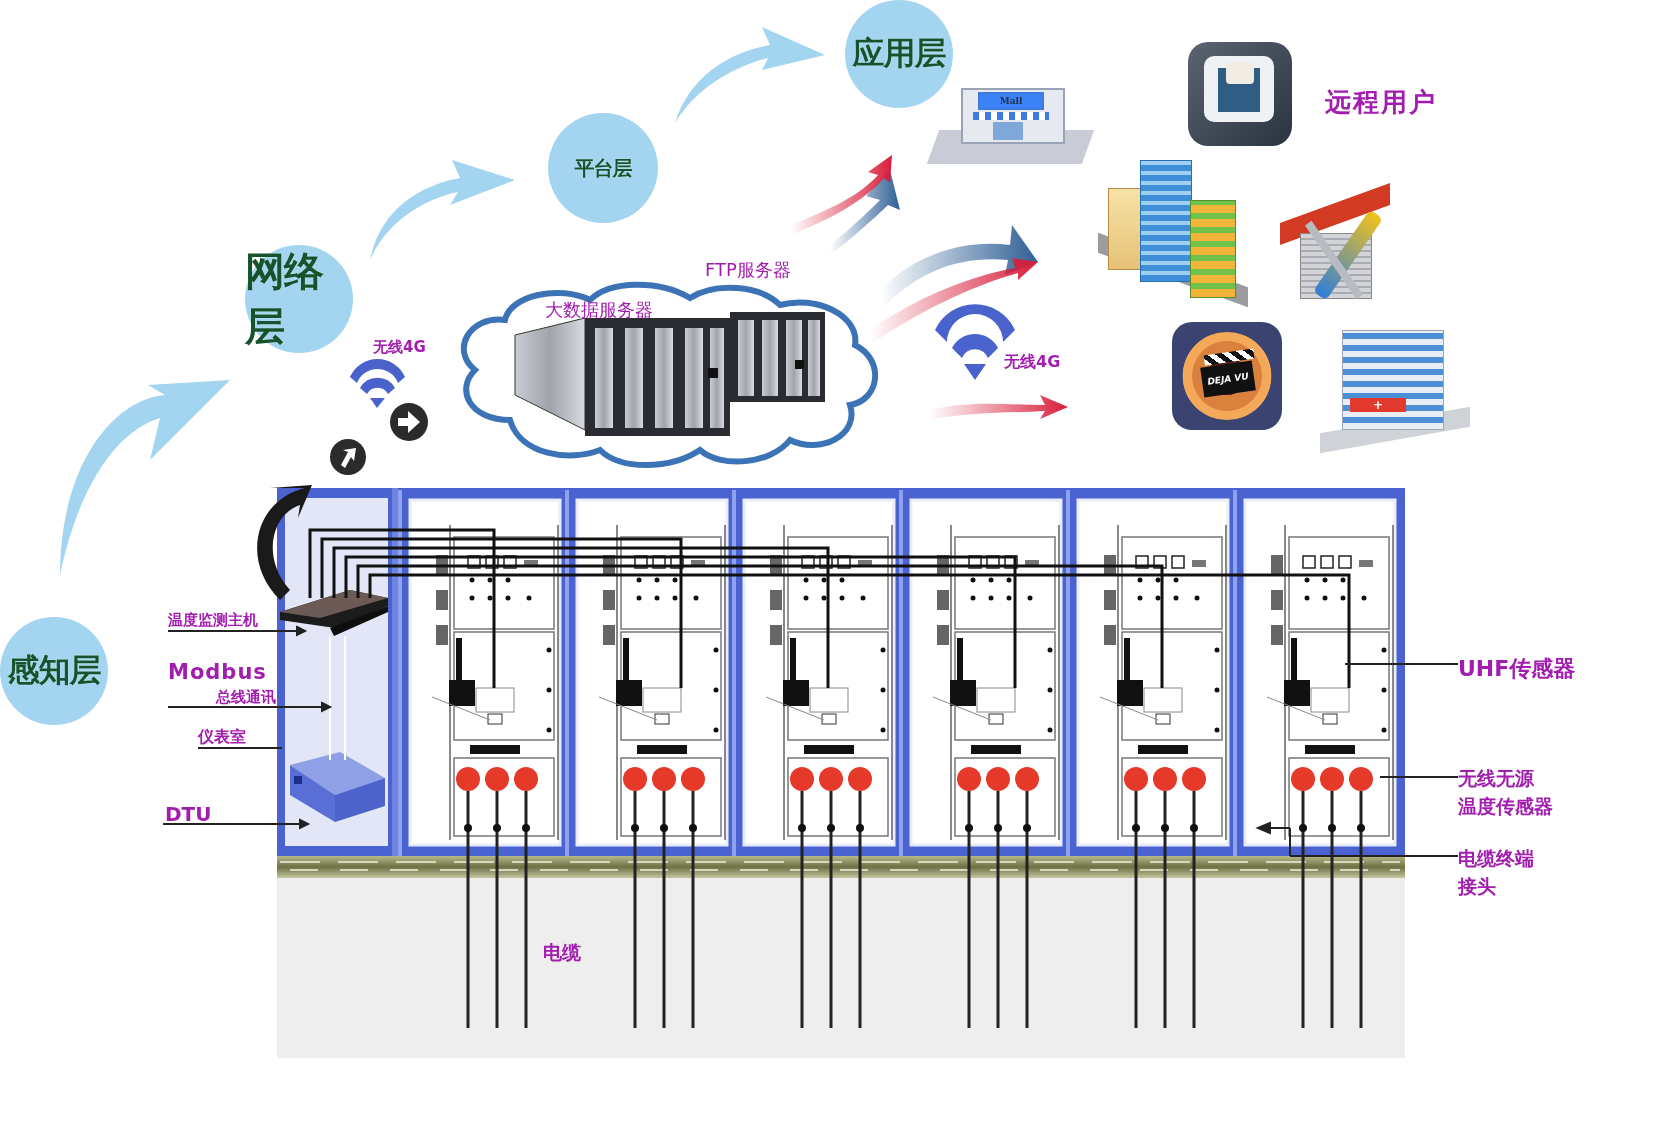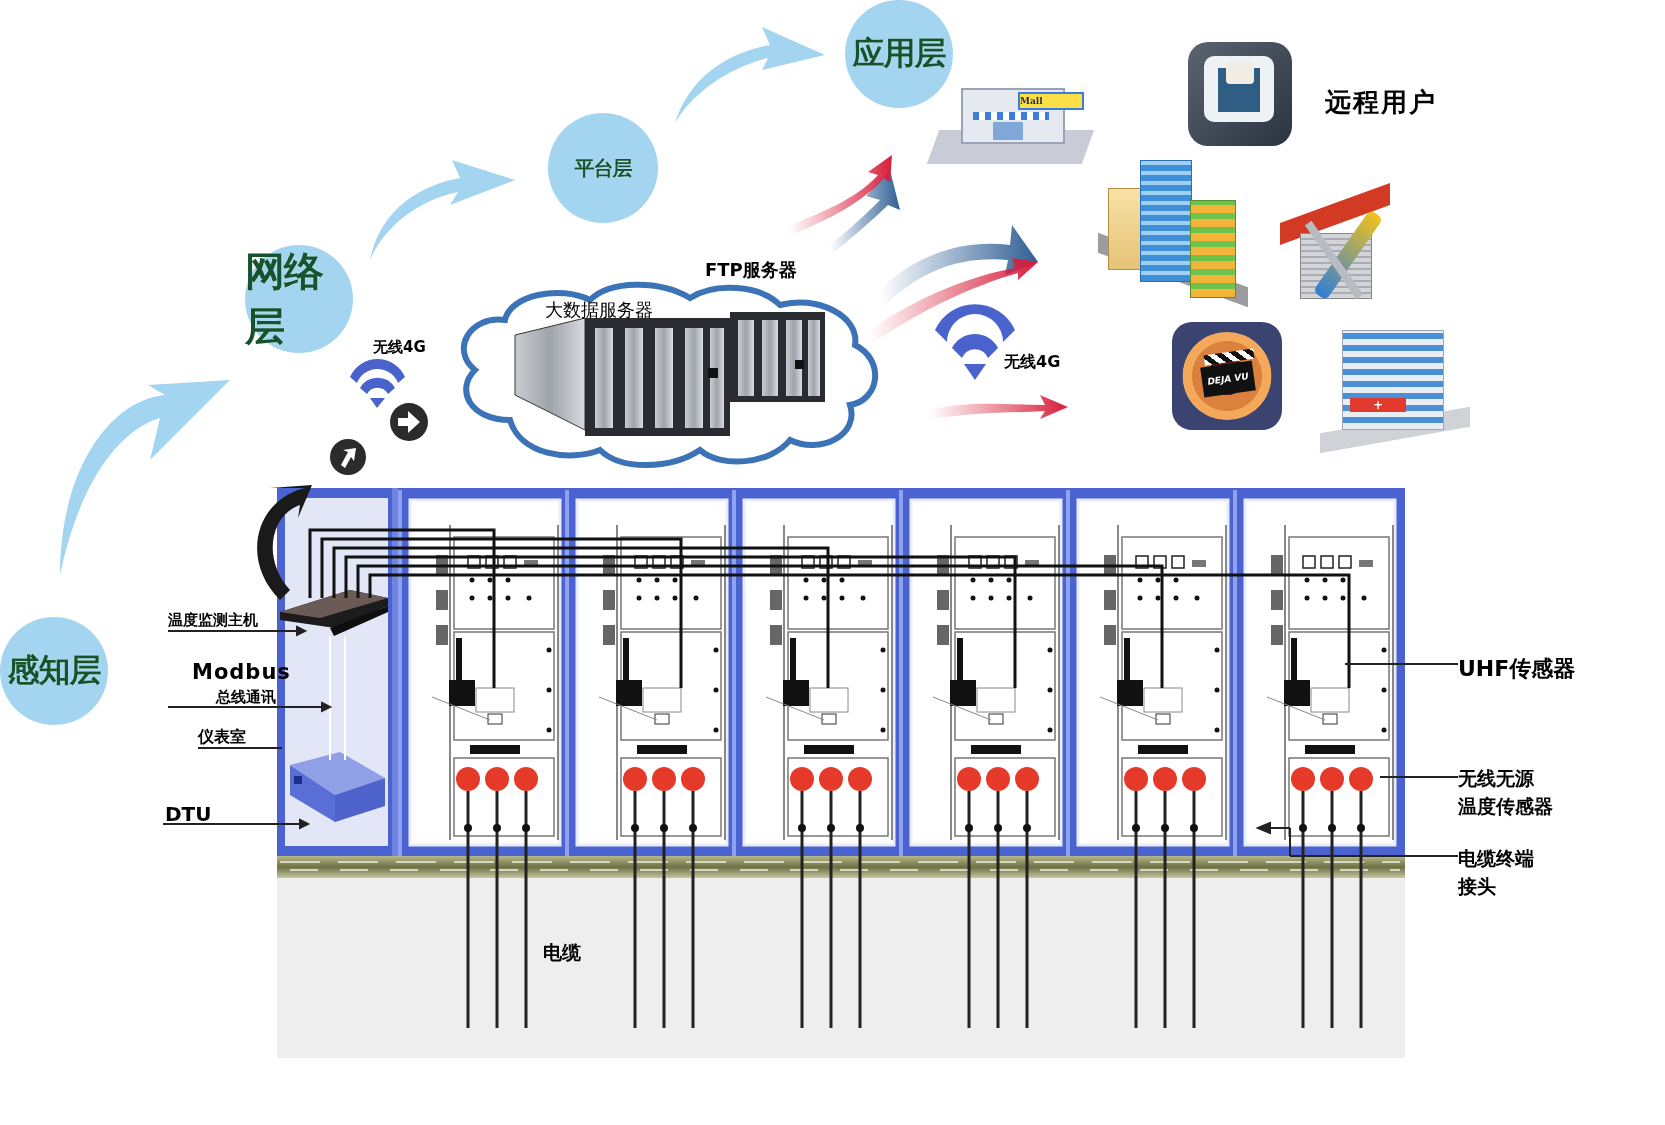--- a/index.html
+++ b/index.html
@@ -2,21 +2,21 @@
 <html><head>
 <meta charset="utf-8">
 <style>
   html, body { margin:0; padding:0; }
   body { width:1665px; height:1125px; background:#ffffff; position:relative; overflow:hidden;
          font-family:"DejaVu Sans", sans-serif; }
   .abs { position:absolute; }
   .layer-circle { position:absolute; border-radius:50%; background:#a3d5f1; color:#14532d;
          font-weight:bold; font-size:34px; display:flex; align-items:center; justify-content:center;
          letter-spacing:-1px; text-shadow:0 0 1px #fff; }
-  .lbl { position:absolute; color:#000000; font-weight:bold; white-space:nowrap; }
+  .lbl { position:absolute; color:#a21caf; font-weight:bold; white-space:nowrap; }
   svg { position:absolute; left:0; top:0; }
 </style>
 </head>
 <body>
 
 <svg width="1665" height="1125" viewBox="0 0 1665 1125">
   <defs>
     <linearGradient id="gRed" x1="0" y1="0" x2="1" y2="0">
       <stop offset="0" stop-color="#d81e3a" stop-opacity="0"></stop>
       <stop offset="1" stop-color="#d81e3a" stop-opacity="1"></stop>
@@ -402,29 +402,29 @@
     <path d="M1258 828 L1270 823 L1270 833 Z" fill="#222"></path>
   </g>
 </svg>
 
 <div class="layer-circle" style="left:0;top:617px;width:108px;height:108px;font-size:32px;">感知层</div>
 <div class="layer-circle" style="left:245px;top:245px;width:108px;height:108px;font-size:40px;">网络层</div>
 <div class="layer-circle" style="left:548px;top:113px;width:110px;height:110px;font-size:20px;">平台层</div>
 <div class="layer-circle" style="left:845px;top:0px;width:108px;height:108px;font-size:32px;">应用层</div>
 
 <div class="lbl" style="left:545px;top:258px;font-size:18px;font-weight:normal;margin-top:40px;">大数据服务器</div>
-<div class="lbl" style="left:705px;top:258px;font-size:18px;font-weight:bold;">FTP服务器</div>
+<div class="lbl" style="left:705px;top:258px;font-size:18px;font-weight:normal;">FTP服务器</div>
 
 <div class="lbl" style="left:373px;top:338px;font-size:15px;">无线4G</div>
 <div class="lbl" style="left:1004px;top:352px;font-size:16px;">无线4G</div>
 
 <div class="abs" style="left:933px;top:70px;width:155px;height:98px;">
   <div class="abs" style="left:0;top:60px;width:155px;height:34px;background:#c9ccd6;transform:skewX(-20deg);"></div>
   <div class="abs" style="left:28px;top:18px;width:100px;height:52px;background:#e6e9f0;border:2px solid #9aa3b5;"></div>
-  <div class="abs" style="left:45px;top:22px;width:62px;height:14px;background:#fde047;border:2px solid #3d7be0;font-size:9px;font-weight:bold;color:#234;text-align:left;line-height:14px;font-family:'DejaVu Serif',serif;margin-left:40px;">Mall</div>
+  <div class="abs" style="left:45px;top:22px;width:62px;height:14px;background:#3b82f6;border:2px solid #3d7be0;font-size:9px;font-weight:bold;color:#234;text-align:center;line-height:14px;font-family:'DejaVu Serif',serif;">Mall</div>
   <div class="abs" style="left:40px;top:42px;width:76px;height:8px;background:repeating-linear-gradient(90deg,#3d7be0 0 6px,#fff 6px 12px);"></div>
   <div class="abs" style="left:60px;top:52px;width:30px;height:18px;background:#7fa8d8;"></div>
 </div>
 
 <div class="abs" style="left:1188px;top:42px;width:104px;height:104px;border-radius:20px;background:linear-gradient(135deg,#5b6470,#2a3440);">
   <div class="abs" style="left:16px;top:14px;width:70px;height:66px;border-radius:10px;background:#eef2f5;"></div>
   <div class="abs" style="left:30px;top:26px;width:42px;height:44px;background:#2f5d83;"></div>
   <div class="abs" style="left:38px;top:20px;width:28px;height:22px;background:#f2ede4;border-radius:4px;"></div>
 </div>
 <div class="lbl" style="left:1325px;top:85px;font-size:26px;letter-spacing:2px;">远程用户</div>
@@ -450,21 +450,21 @@
 </div>
 
 <div class="abs" style="left:1320px;top:330px;width:150px;height:115px;">
   <div class="abs" style="left:0;top:90px;width:150px;height:20px;background:#cfd3d8;transform:skewY(-10deg);"></div>
   <div class="abs" style="left:22px;top:0;width:100px;height:98px;background:repeating-linear-gradient(0deg,#e9eef4 0 6px,#4b8fd6 6px 12px);border:1px solid #9aa6b3;"></div>
   <div class="abs" style="left:30px;top:68px;width:56px;height:14px;background:#e23b2e;"></div>
   <div class="abs" style="left:52px;top:69px;width:12px;height:12px;color:#fff;font-size:12px;line-height:12px;text-align:center;font-weight:bold;">+</div>
 </div>
 
 <div class="lbl" style="left:168px;top:611px;font-size:15px;">温度监测主机</div>
-<div class="lbl" style="left:168px;top:660px;font-size:21px;letter-spacing:1px;margin-left:24px;">Modbus</div>
+<div class="lbl" style="left:168px;top:660px;font-size:21px;letter-spacing:1px;">Modbus</div>
 <div class="lbl" style="left:168px;top:688px;font-size:15px;margin-left:48px;">总线通讯</div>
 <div class="lbl" style="left:198px;top:727px;font-size:16px;">仪表室</div>
 <div class="lbl" style="left:165px;top:802px;font-size:20px;">DTU</div>
 
 <div class="lbl" style="left:1458px;top:654px;font-size:22px;">UHF传感器</div>
 <div class="lbl" style="left:1458px;top:766px;font-size:19px;">无线无源</div>
 <div class="lbl" style="left:1458px;top:794px;font-size:19px;text-align:right;">温度传感器</div>
 <div class="lbl" style="left:1458px;top:846px;font-size:19px;">电缆终端</div>
 <div class="lbl" style="left:1458px;top:874px;font-size:19px;">接头</div>
 

